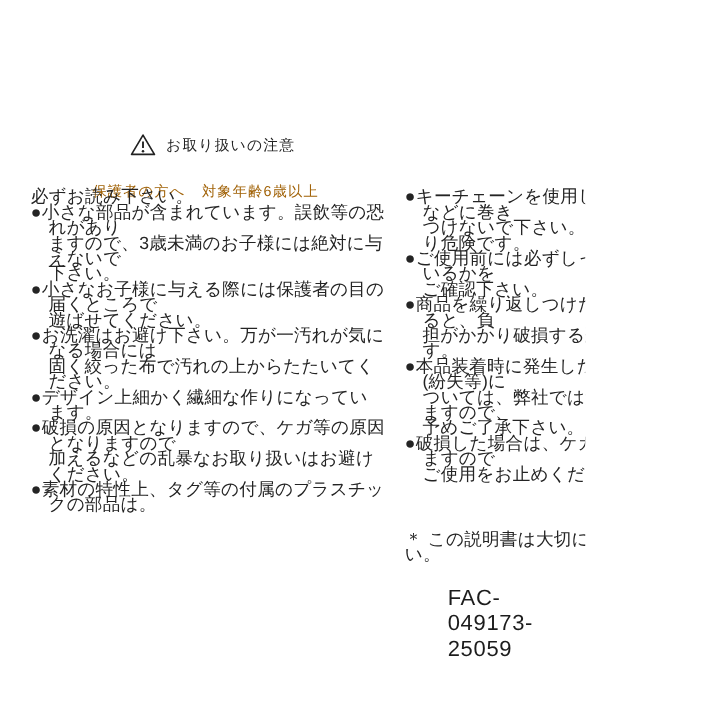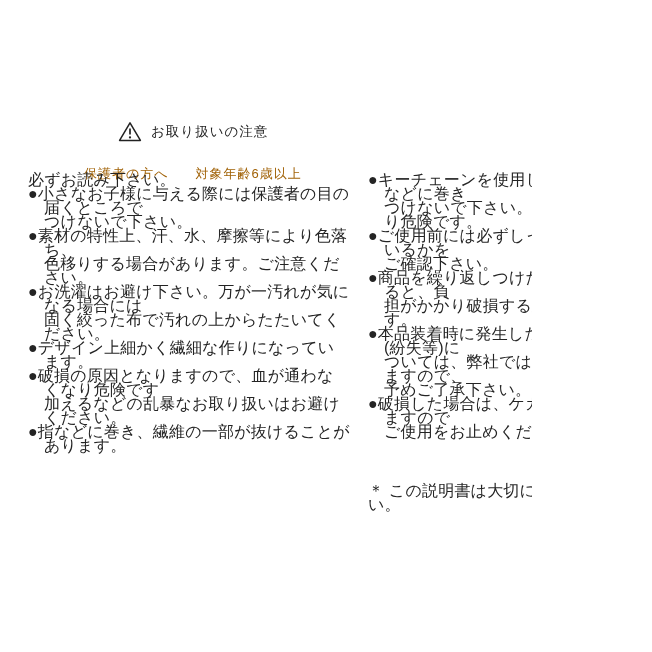--- a/index.html
+++ b/index.html
@@ -32,21 +32,21 @@
   }
   .subtitle-row {
     position: absolute;
     left: 84px;
     top: 165px;
     font-size: 13px;
     letter-spacing: 1px;
     color: #a16207;
     display: flex;
   }
-  .subtitle-age { margin-left: 27px; }
+  .subtitle-age { margin-left: 15px; }
   .col {
     position: absolute;
     top: 173px;
     font-size: 16px;
     line-height: 14px;
     letter-spacing: 0.2px;
     color: #242424;
   }
   .col-left  { left: 28px;  width: 322px; }
   .col-right { left: 368px; width: 292px; }
@@ -87,41 +87,43 @@
     <span class="header-title">お取り扱いの注意</span>
   </div>
 
   <div class="subtitle-row">
     <span class="subtitle-audience">保護者の方へ</span>
     <span class="subtitle-age">対象年齢6歳以上</span>
   </div>
 
   <div class="col col-left">
     <div class="intro">必ずお読み下さい。</div>
+    <div class="bullet">●小さな部品が含まれています。誤飲等の恐れがあり
+ますので、3歳未満のお子様には絶対に与えないで
+下さい。</div>
     <div class="bullet">●小さなお子様に与える際には保護者の目の届くところで
-つけないで下さい。</div>
-    <div class="bullet">●素材の特性上、汗、水、摩擦等により色落ち、
-色移りする場合があります。ご注意ください。</div>
+遊ばせてください。</div>
     <div class="bullet">●お洗濯はお避け下さい。万が一汚れが気になる場合には
 固く絞った布で汚れの上からたたいてください。</div>
     <div class="bullet">●デザイン上細かく繊細な作りになっています。</div>
-    <div class="bullet">●破損の原因となりますので、血が通わなくなり危険です
+    <div class="bullet">●破損の原因となりますので、ケガ等の原因となりますので
 加えるなどの乱暴なお取り扱いはお避けください。</div>
-    <div class="bullet">●指などに巻き、繊維の一部が抜けることがあります。</div>
+    <div class="bullet">●素材の特性上、タグ等の付属のプラスチックの部品は。</div>
   </div>
 
   <div class="col col-right">
     <div class="bullet">●キーチェーンを使用しております。指などに巻き
 つけないで下さい。血が通わなくなり危険です。</div>
     <div class="bullet">●ご使用前には必ずしっかり装着されているかを
 ご確認下さい。</div>
     <div class="bullet">●商品を繰り返しつけたりはずしたりすると、負
 担がかかり破損する恐れがあります。</div>
     <div class="bullet">●本品装着時に発生した事故や故障等(紛失等)に
 ついては、弊社では責任を負いかねますので、
 予めご了承下さい。</div>
     <div class="bullet">●破損した場合は、ケガ等の原因となりますので
 ご使用をお止めください。</div>
     <div class="note">＊ この説明書は大切に保管して下さい。</div>
   </div>
 
+  <div class="product-code">FAC-049173-25059</div>
 
 </div>
 
 </body></html>

